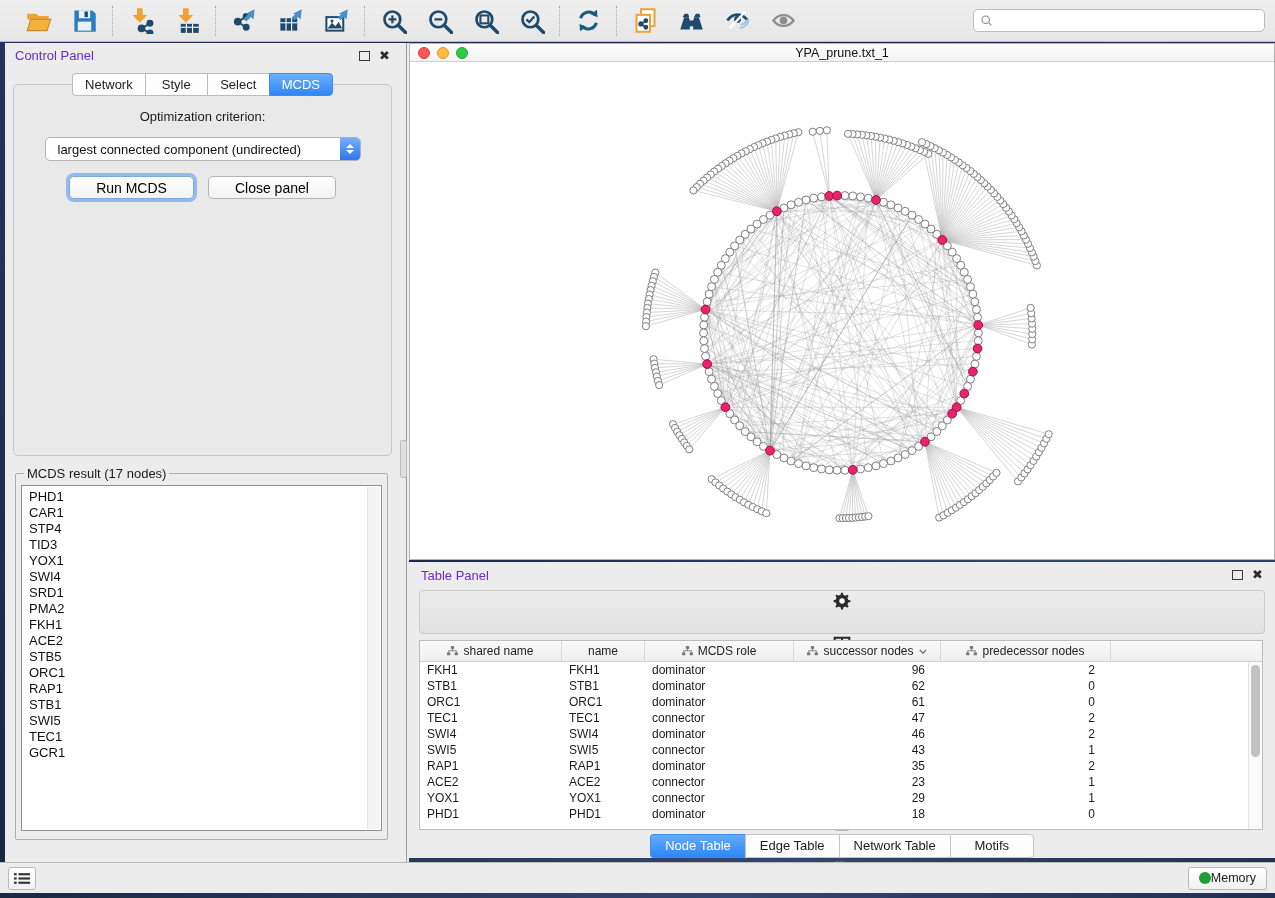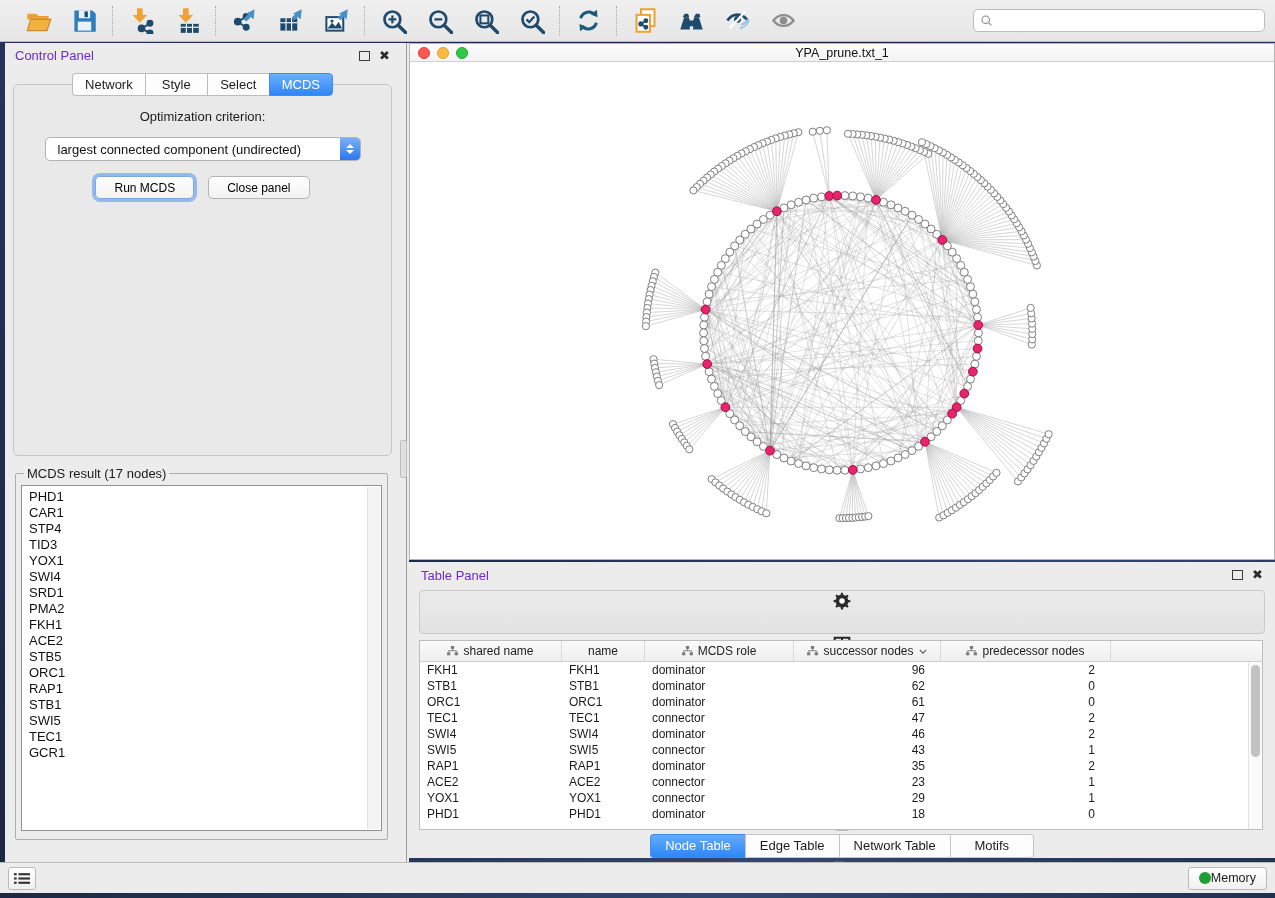--- a/index.html
+++ b/index.html
@@ -43,21 +43,21 @@
     background:#e9e9e9; border:1px solid #c6c6c6; border-radius:5px; }
   #opt-label { margin-top:24px; text-align:center; font-size:13px; }
   #criterion-select { margin:13px auto 0 auto; width:316px; height:24px; background:#fff;
     border:1px solid #b4b4b4; border-radius:5px; display:flex; align-items:center; cursor:pointer; position:relative; }
   #criterion-select .sel-text { flex:1; font-size:13px; padding-left:12px; color:#111; }
   #criterion-select .sel-cap { width:20px; height:22px; margin:0; border-radius:0 4px 4px 0;
     background:linear-gradient(#74b1f9,#3076ef); display:flex; flex-direction:column; align-items:center; justify-content:center; gap:2px; }
   .chev { width:0; height:0; border-left:4px solid transparent; border-right:4px solid transparent; }
   .chev.up { border-bottom:4px solid #fff; } .chev.down { border-top:4px solid #fff; }
   #cp-buttons { margin-top:15px; display:flex; justify-content:center; gap:14px; }
-  .mac-btn { height:23px; padding:0 18px; font-size:12px; background:linear-gradient(#ffffff,#f2f2f2);
+  .mac-btn { height:23px; padding:0 26px; font-size:14px; background:linear-gradient(#ffffff,#f2f2f2);
     border:1px solid #b4b4b4; border-radius:5px; cursor:pointer; font-family:inherit; }
   .mac-btn.focused { box-shadow:0 0 0 3px rgba(91,153,247,.6); border-color:#7fa8dc; }
 
   #mcds-result { position:absolute; top:423px; left:10px; right:12px; bottom:22px;
     border:1px solid #adadad; border-radius:2px; background:#ececec; }
   #mcds-result legend { font-size:13px; padding:0 3px; margin-left:8px; }
   #mcds-list { position:absolute; top:4px; left:5px; right:5px; bottom:8px; background:#fff;
     border:1px solid #919191; overflow:hidden; }
   #mcds-items { padding:3px 0 0 7px; }
   .mcds-item { font-size:13px; line-height:16px; color:#111; cursor:default; }

